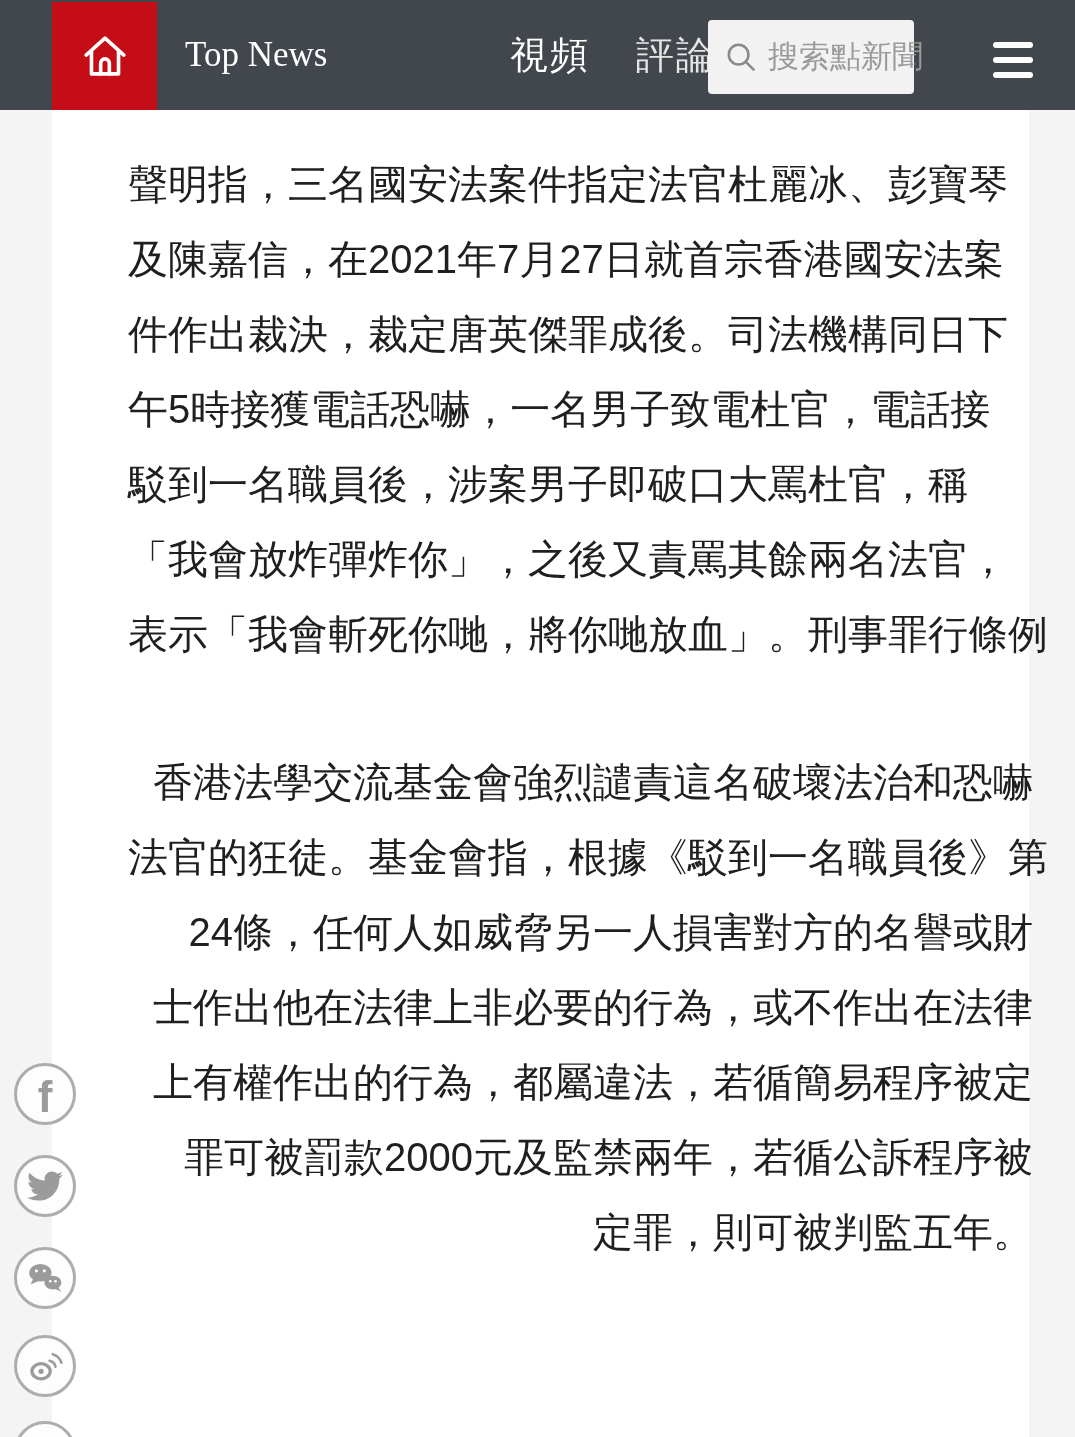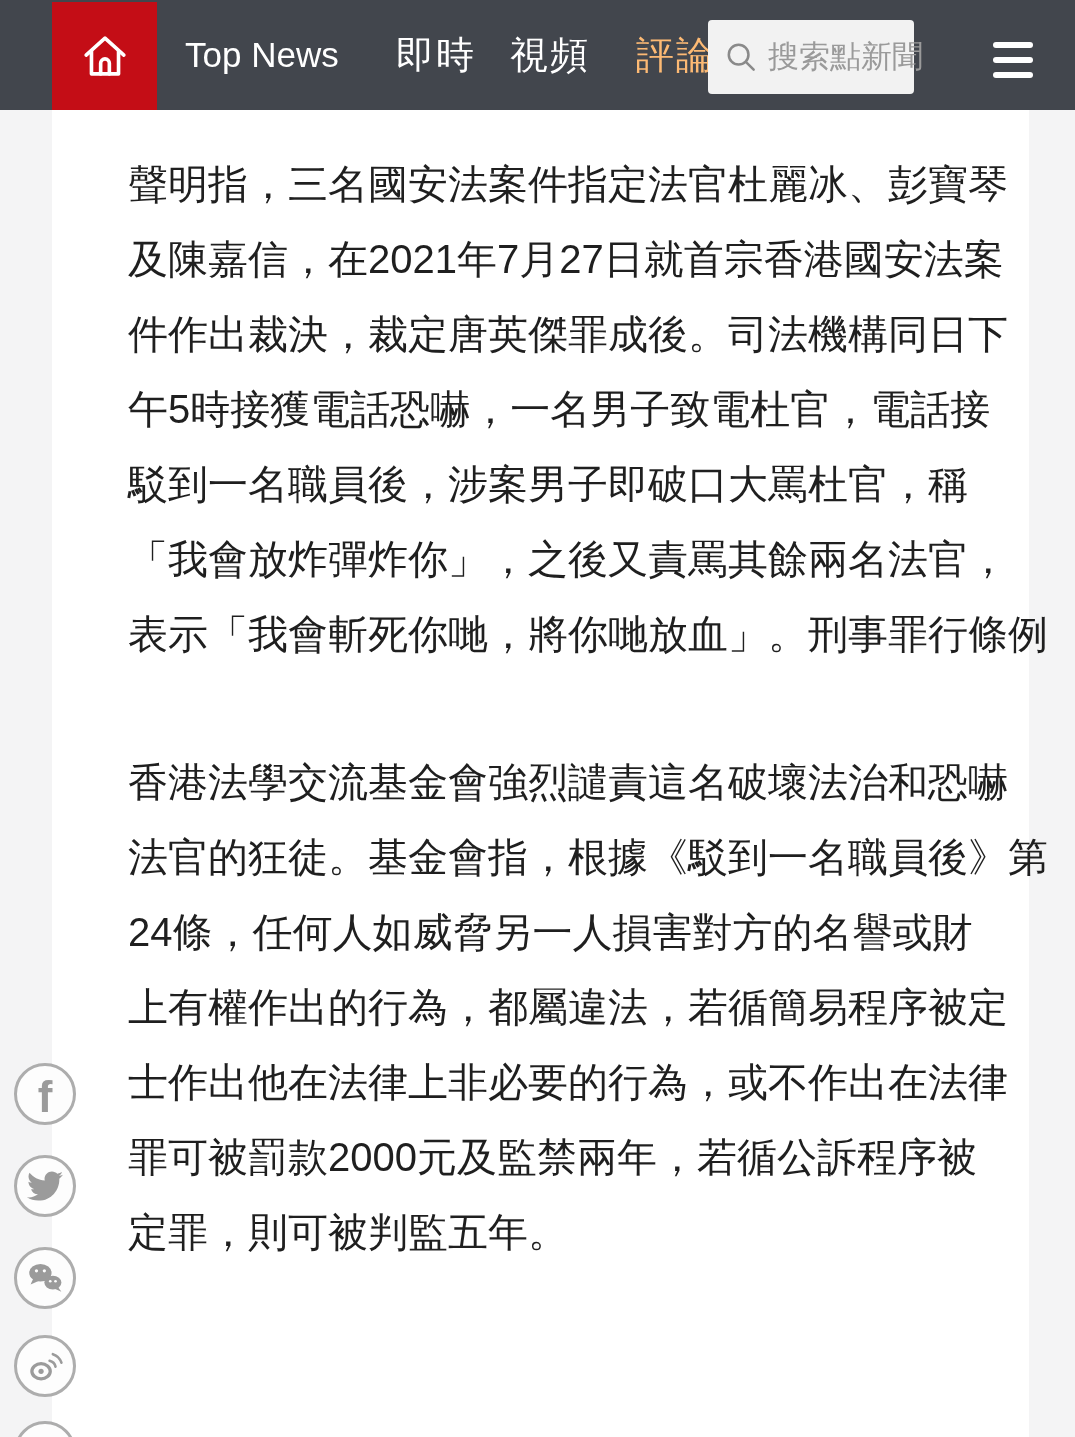--- a/index.html
+++ b/index.html
@@ -21,26 +21,26 @@
     background:#42464d; z-index:5;
   }
   .home-btn {
     position:absolute; left:52px; top:2px; width:105px; height:108px;
     background:#c40d16; display:flex; align-items:center; justify-content:center;
     cursor:pointer;
   }
   .nav-item {
     position:absolute; top:0; height:134px; line-height:110px;
     color:#ffffff; font-size:38px; letter-spacing:2px;
-    text-decoration:none; cursor:pointer; white-space:nowrap;
+    text-decoration:none; cursor:pointer; white-space:nowrap;font-family:Liberation Serif, serif;
   }
   .nav-topnews { left:185px; font-size:35px; letter-spacing:0; }
   .nav-instant { left:396px; }
   .nav-video   { left:510px; }
-  .nav-comment { left:636px; color:#fdba74; z-index:1; }
+  .nav-comment { left:636px; color:#e5e5e5; z-index:1; }
 
   .searchbox {
     position:absolute; left:708px; top:20px; width:206px; height:74px;
     background:#f2f2f2; border-radius:4px; z-index:3;
     display:flex; align-items:center; cursor:text;
   }
   .searchbox svg { margin-left:14px; flex:0 0 auto; }
   .searchbox input {
     border:none; background:transparent; outline:none;
     font-size:31px; color:#333; width:195px; margin-left:8px;
@@ -56,21 +56,21 @@
     position:absolute; left:0; width:40px; height:6px;
     background:#ffffff; border-radius:3px;
   }
   .bar1 { top:2px; } .bar2 { top:17px; } .bar3 { top:32px; }
 
   
   .article {
     position:absolute; left:96px; top:147px; width:905px;
     color:#1f1f1f; font-size:40px; line-height:75px; z-index:2;margin-left:32px;
   }
-  .para + .para { margin-top:73px; }
+  .para + .para { margin-top:73px;text-align:right; }
   .line { white-space:nowrap; }
 
   
   .share-btn {
     position:absolute; left:14px; width:62px; height:62px;
     border:3px solid #adadad; border-radius:50%; background:#fdfdfd;
     display:flex; align-items:center; justify-content:center;
     cursor:pointer; z-index:4;
   }
   .share-fb { top:1063px; } .share-tw { top:1155px; }
@@ -92,21 +92,20 @@
 
     <div class="home-btn">
       <svg width="58" height="58" viewBox="0 0 24 24" fill="none" stroke="#ffffff" stroke-width="1.5" stroke-linecap="round" stroke-linejoin="round">
         <path d="M4.2 11.6 L12 4.6 L19.8 11.6"></path>
         <path d="M6.4 10.1 V19.4 H17.6 V10.1"></path>
         <path d="M10.2 19.4 V15.0 a1.8 1.8 0 0 1 3.6 0 V19.4"></path>
       </svg>
     </div>
 
     <a class="nav-item nav-topnews">Top News</a>
-    <a class="nav-item nav-instant">即時</a>
     <a class="nav-item nav-video">視頻</a>
     <a class="nav-item nav-comment">評論</a>
 
     <div class="searchbox">
       <svg width="38" height="38" viewBox="0 0 24 24" fill="none" stroke="#8a8a8a" stroke-width="1.6" stroke-linecap="round">
         <circle cx="10.5" cy="10.5" r="6.2"></circle>
         <line x1="15.2" y1="15.2" x2="20" y2="20"></line>
       </svg>
       <input type="text" placeholder="搜索點新聞" style="">
     </div>
@@ -125,22 +124,22 @@
       <div class="line">件作出裁決，裁定唐英傑罪成後。司法機構同日下</div>
       <div class="line">午5時接獲電話恐嚇，一名男子致電杜官，電話接</div>
       <div class="line">駁到一名職員後，涉案男子即破口大罵杜官，稱</div>
       <div class="line">「我會放炸彈炸你」，之後又責罵其餘兩名法官，</div>
       <div class="line">表示「我會斬死你哋，將你哋放血」。刑事罪行條例</div>
     </div>
     <div class="para">
       <div class="line">香港法學交流基金會強烈譴責這名破壞法治和恐嚇</div>
       <div class="line">法官的狂徒。基金會指，根據《駁到一名職員後》第</div>
       <div class="line">24條，任何人如威脅另一人損害對方的名譽或財</div>
+      <div class="line">士作出他在法律上非必要的行為，或不作出在法律</div>
       <div class="line">上有權作出的行為，都屬違法，若循簡易程序被定</div>
-      <div class="line">士作出他在法律上非必要的行為，或不作出在法律</div>
       <div class="line">罪可被罰款2000元及監禁兩年，若循公訴程序被</div>
       <div class="line">定罪，則可被判監五年。</div>
     </div>
   </main>
 
   <div class="share-btn share-fb">
     <span class="fb-glyph">f</span>
   </div>
 
   <div class="share-btn share-tw">

